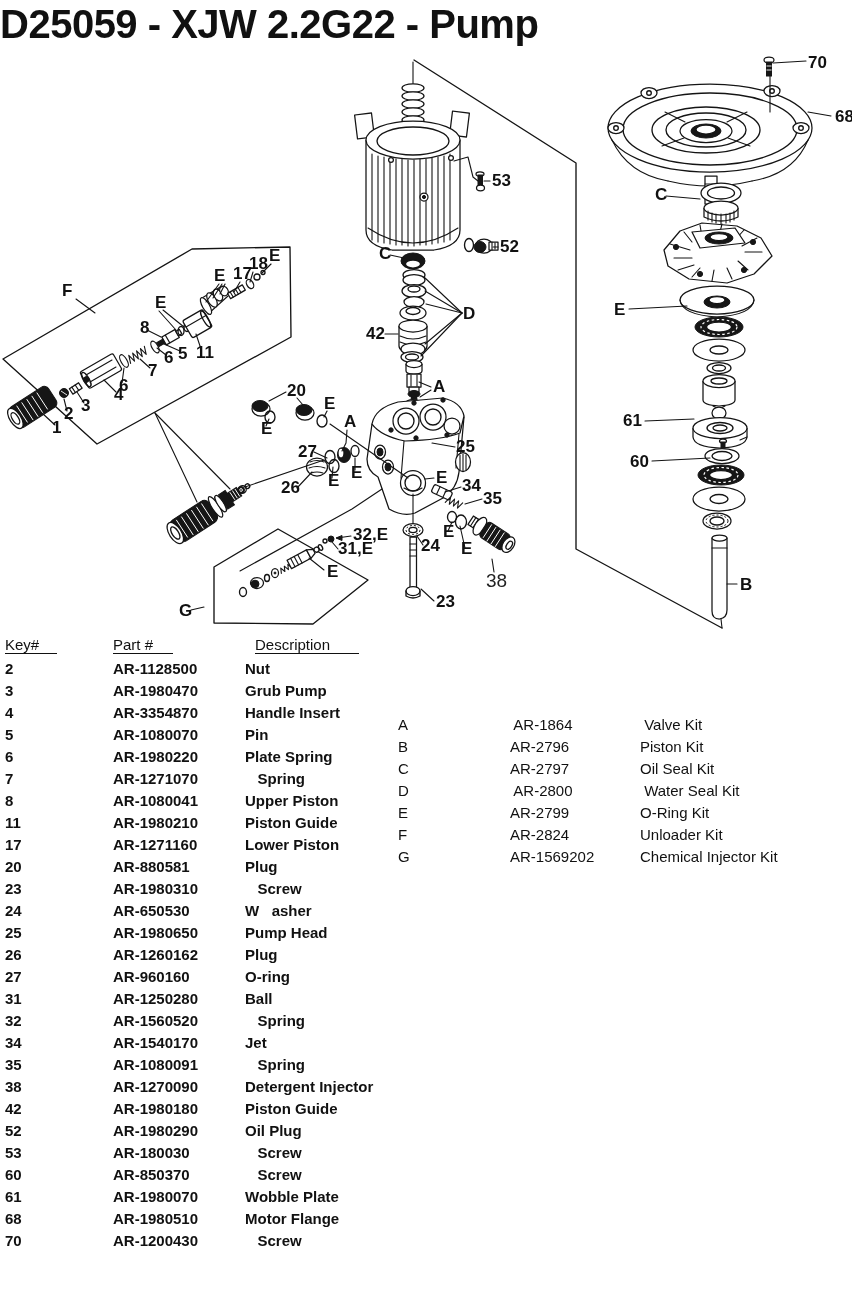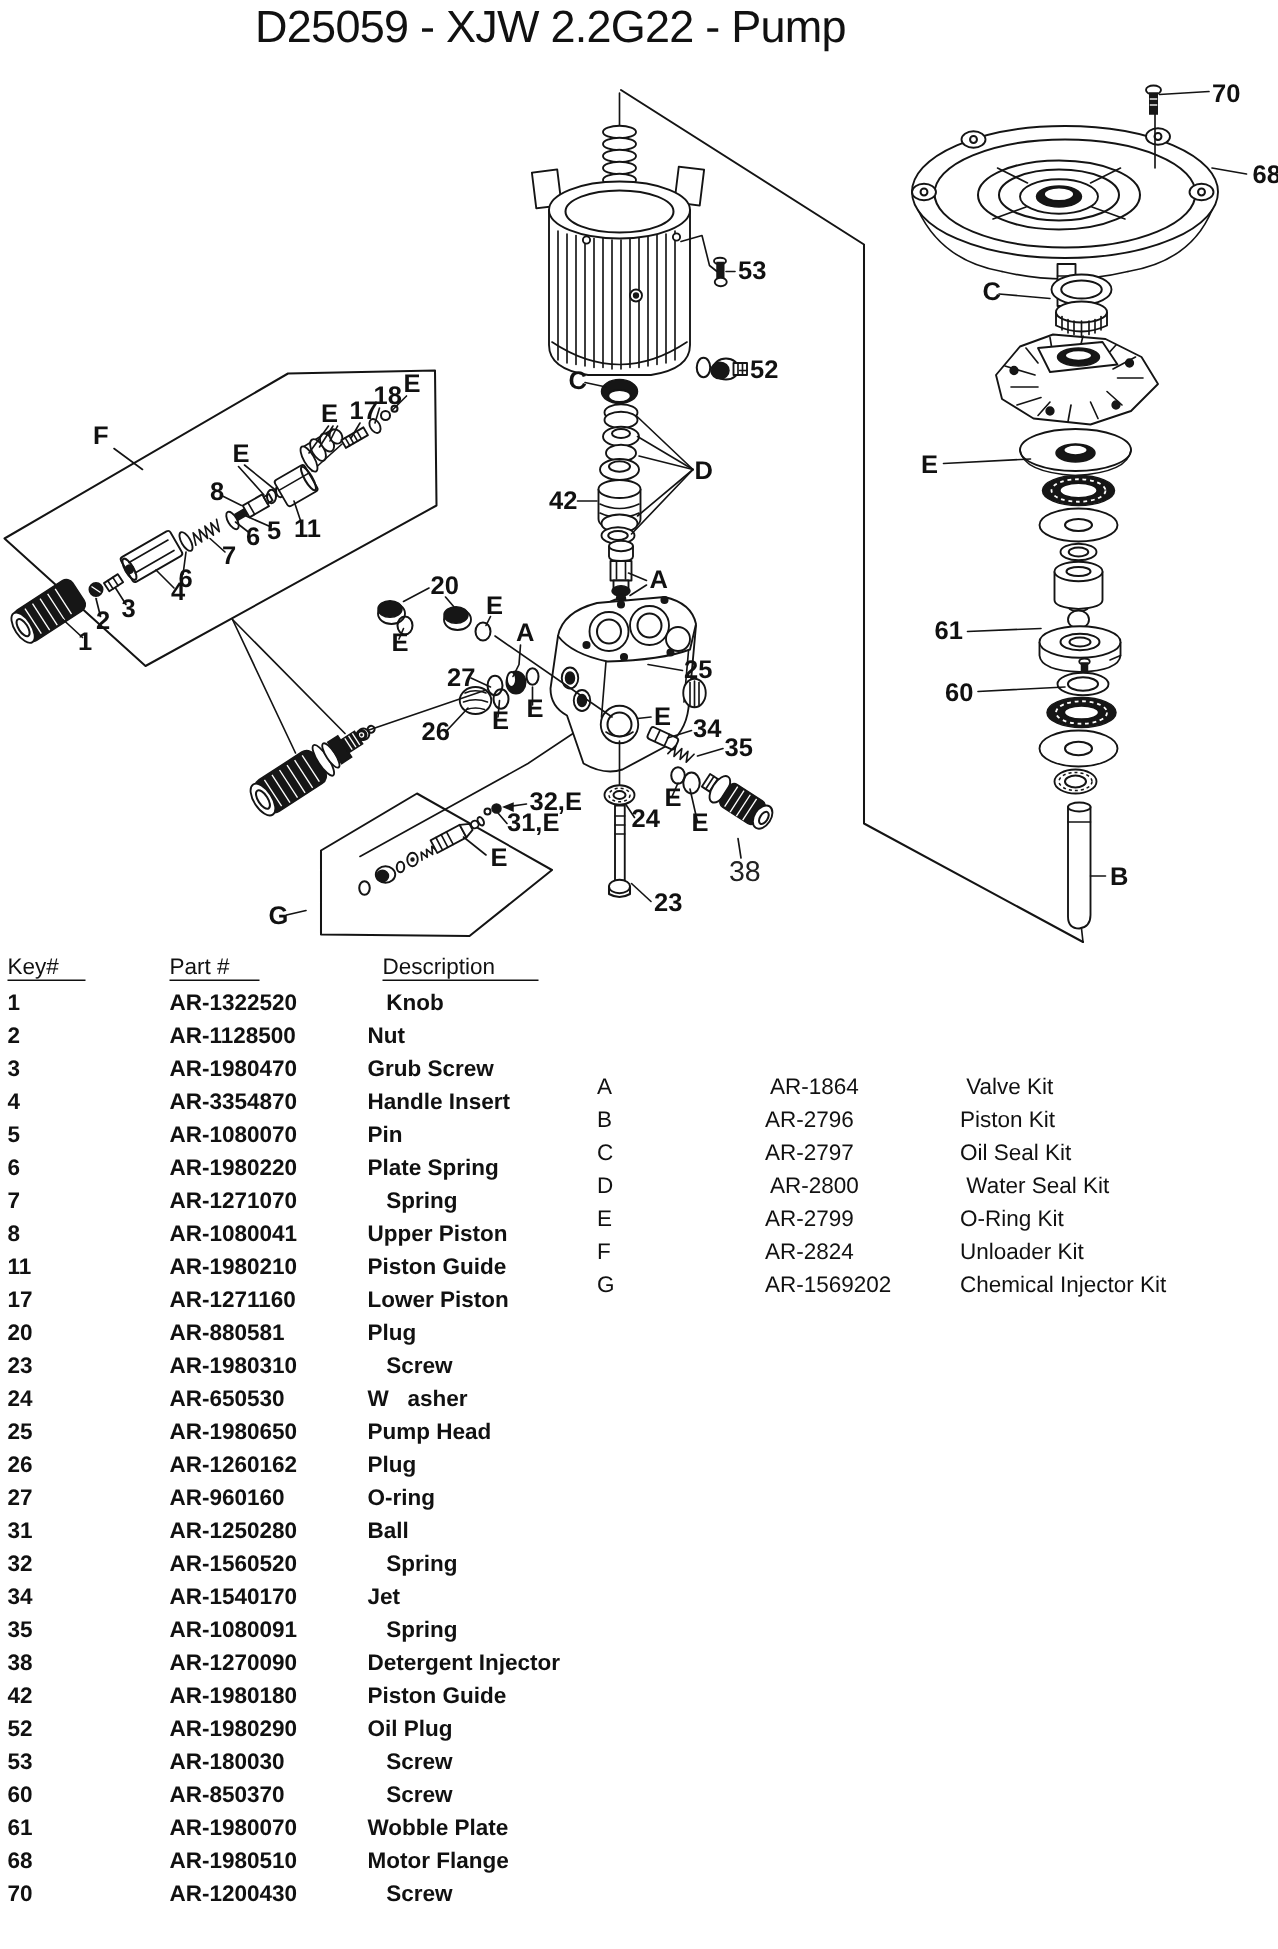--- a/index.html
+++ b/index.html
@@ -1,17 +1,17 @@
 <!DOCTYPE html>
 <html><head>
 <meta charset="utf-8">
 <style>
   html,body{margin:0;padding:0;background:#fff;overflow:hidden}
   body{width:852px;height:1299px;position:relative;font-family:"Liberation Sans",sans-serif;color:#111}
-  .title{position:absolute;top:2px;left:0;width:734px;text-align:center;font-size:30px;font-weight:normal;letter-spacing:-0.5px}
+  .title{position:absolute;top:2px;left:0;width:734px;text-align:left;font-size:40px;font-weight:bold;letter-spacing:-0.5px}
   svg.diagram{position:absolute;top:0;left:0}
   
   .ln{stroke:#141414;stroke-width:1.1;fill:none;stroke-linecap:round;stroke-linejoin:round}
   .nf{stroke:#141414;stroke-width:1.35;fill:none;stroke-linecap:round;stroke-linejoin:round}
   .wf{fill:#fff;stroke:#141414;stroke-width:1.25;stroke-linejoin:round}
   .kf{fill:#161616;stroke:#161616;stroke-width:1}
   .wl{stroke:#fff;stroke-width:0.9;fill:none}
   .dsh{stroke:#fff;stroke-width:1.2;fill:none;stroke-dasharray:2.5 2.5}
   .dk{stroke:#141414;stroke-width:1;fill:none;stroke-dasharray:2 2}
   .lbl{font-family:"Liberation Sans",sans-serif;font-size:17px;font-weight:bold;fill:#111}
@@ -560,23 +560,22 @@
       <text x="623" y="426" class="lbl">61</text>
       <text x="630" y="467" class="lbl">60</text>
       <text x="740" y="590" class="lbl">B</text>
     </g>
 </svg>
 
 <div class="phead">
   <span class="hc hc0">Key# </span><span class="hc hc1">Part # </span><span class="hc hc2">Description </span>
 </div>
 <div class="prows">
-    <div class="prow"><span class="c0">1</span><span class="c1">AR-1322520</span><span class="c2">   Knob</span></div>
     <div class="prow"><span class="c0">2</span><span class="c1">AR-1128500</span><span class="c2">Nut</span></div>
-    <div class="prow"><span class="c0">3</span><span class="c1">AR-1980470</span><span class="c2">Grub Screw</span></div>
+    <div class="prow"><span class="c0">3</span><span class="c1">AR-1980470</span><span class="c2">Grub Pump</span></div>
     <div class="prow"><span class="c0">4</span><span class="c1">AR-3354870</span><span class="c2">Handle Insert</span></div>
     <div class="prow"><span class="c0">5</span><span class="c1">AR-1080070</span><span class="c2">Pin</span></div>
     <div class="prow"><span class="c0">6</span><span class="c1">AR-1980220</span><span class="c2">Plate Spring</span></div>
     <div class="prow"><span class="c0">7</span><span class="c1">AR-1271070</span><span class="c2">   Spring</span></div>
     <div class="prow"><span class="c0">8</span><span class="c1">AR-1080041</span><span class="c2">Upper Piston</span></div>
     <div class="prow"><span class="c0">11</span><span class="c1">AR-1980210</span><span class="c2">Piston Guide</span></div>
     <div class="prow"><span class="c0">17</span><span class="c1">AR-1271160</span><span class="c2">Lower Piston</span></div>
     <div class="prow"><span class="c0">20</span><span class="c1">AR-880581</span><span class="c2">Plug</span></div>
     <div class="prow"><span class="c0">23</span><span class="c1">AR-1980310</span><span class="c2">   Screw</span></div>
     <div class="prow"><span class="c0">24</span><span class="c1">AR-650530</span><span class="c2">W   asher</span></div>

